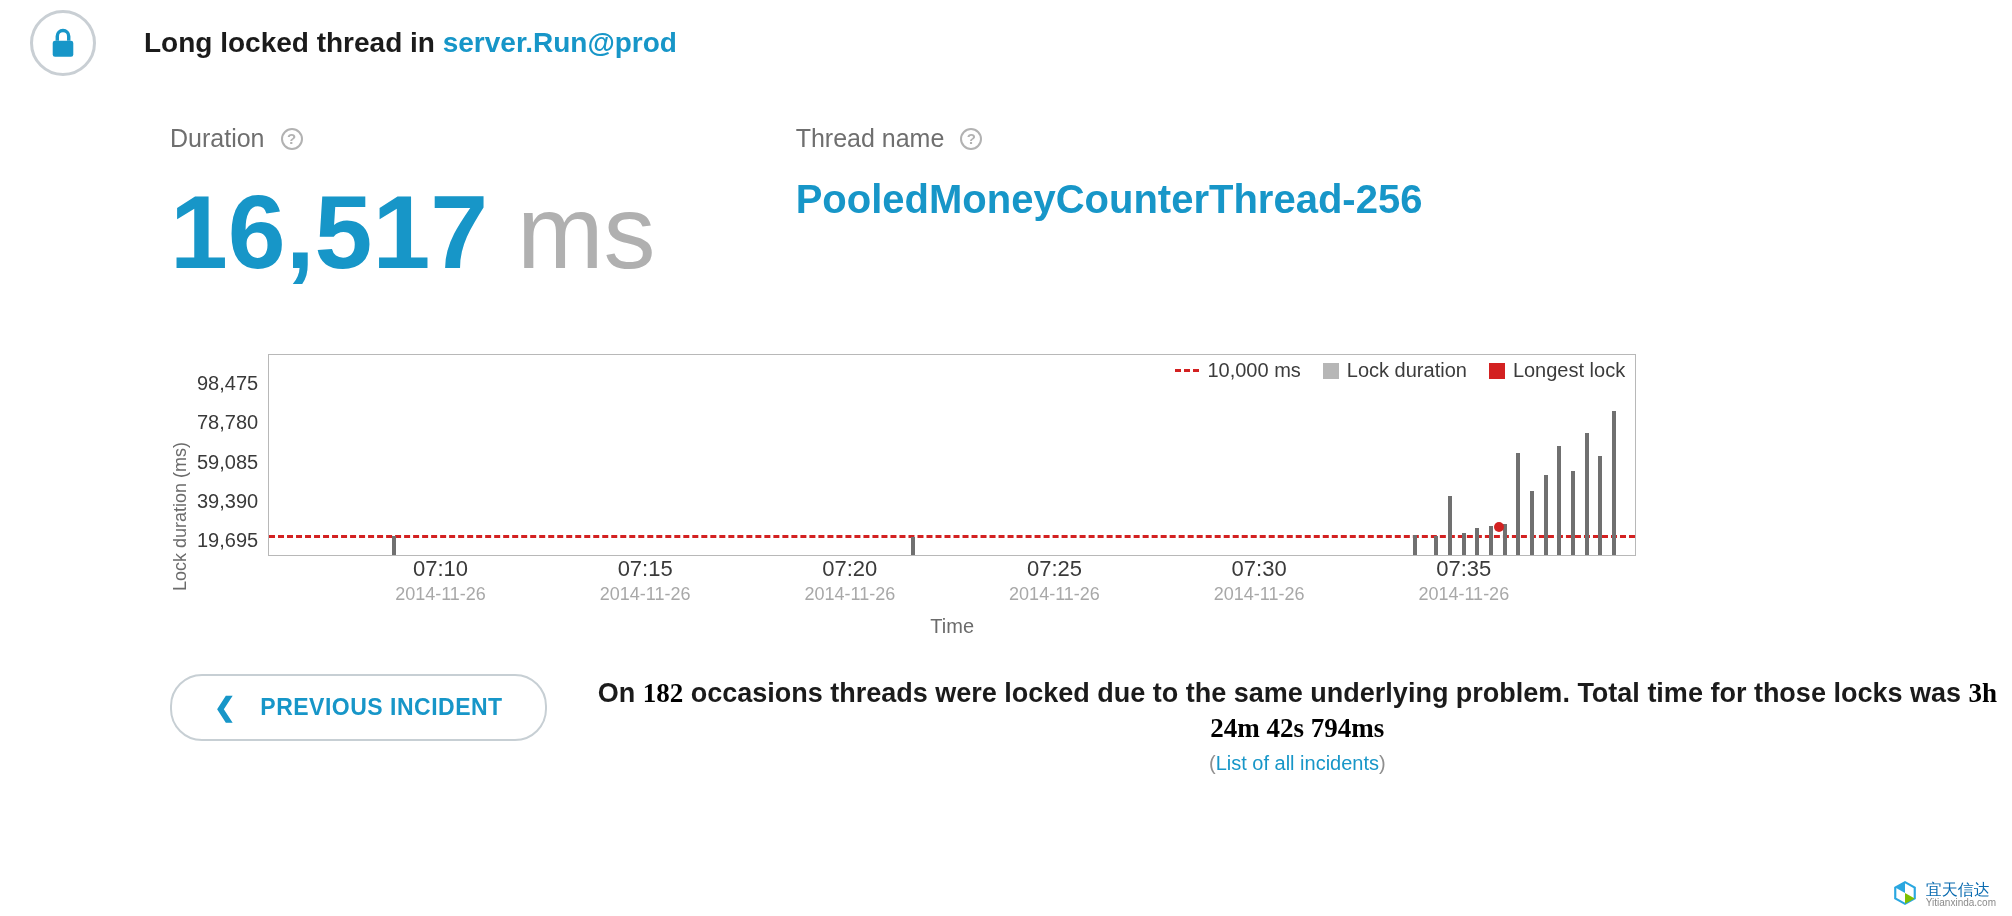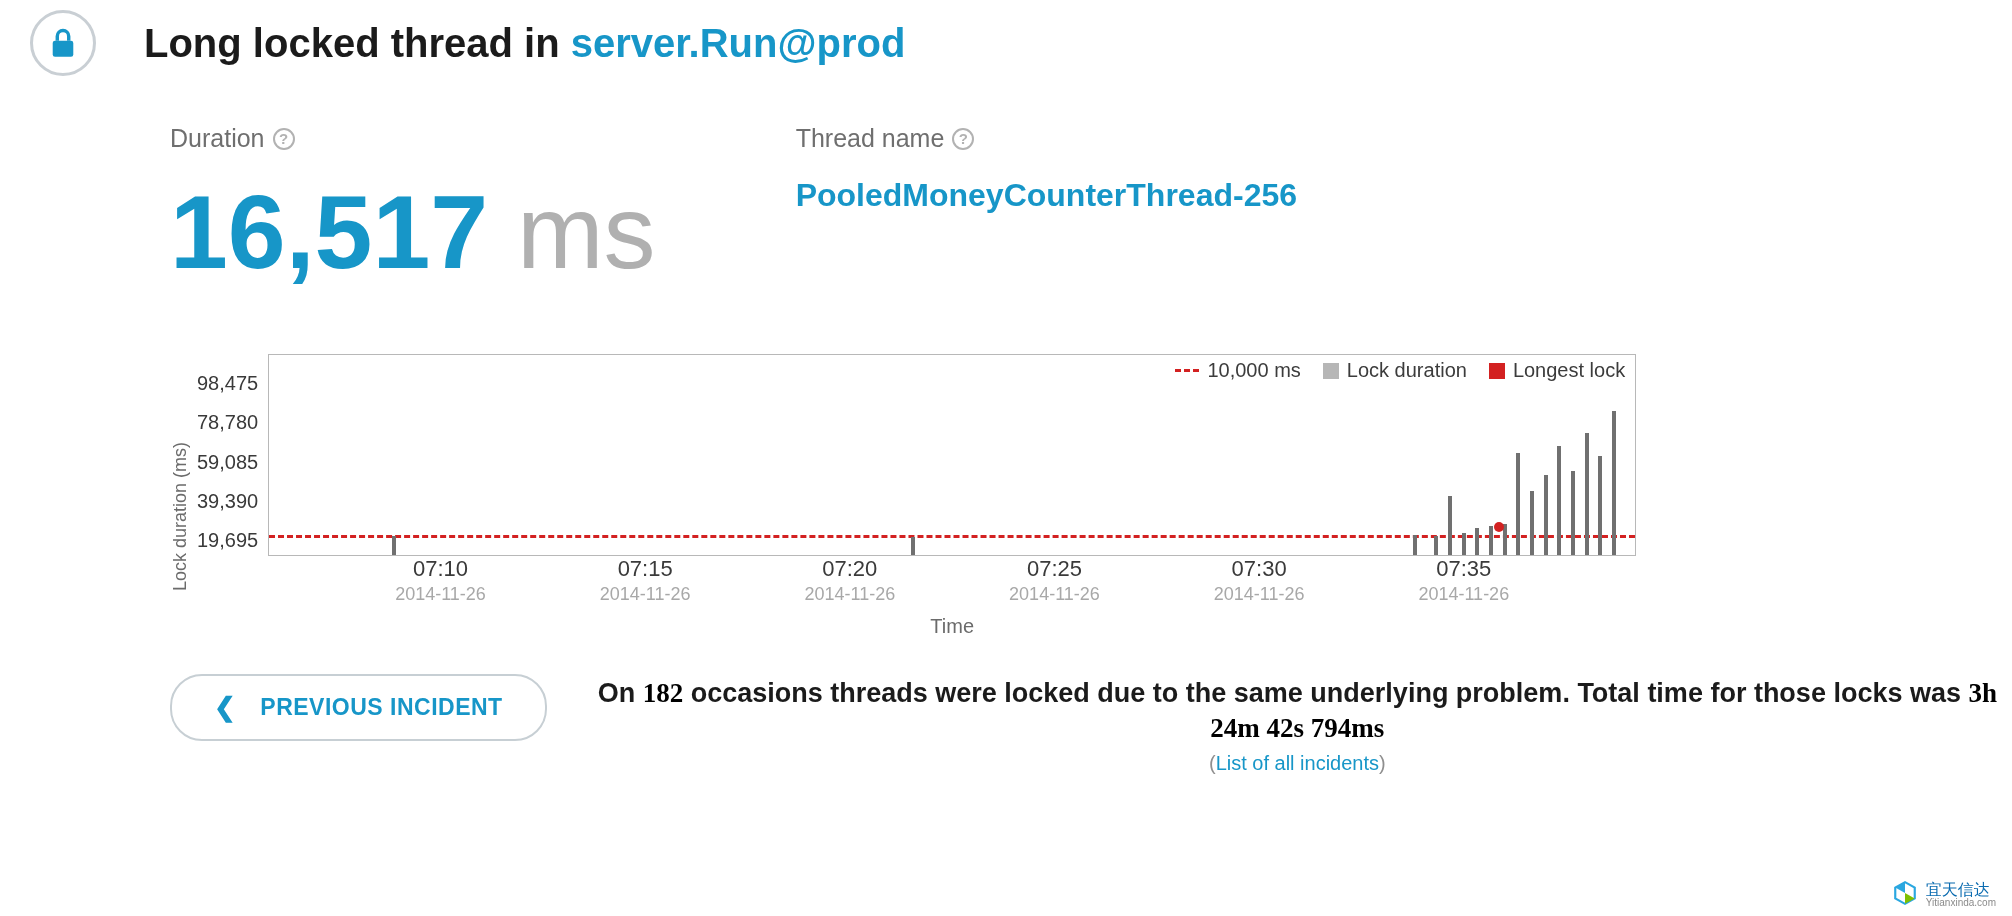--- a/index.html
+++ b/index.html
@@ -32,39 +32,39 @@
       border: 3px solid #c9cfd4;
       border-radius: 50%;
       display: flex;
       align-items: center;
       justify-content: center;
       flex-shrink: 0;
       background: #fff;
     }
     .lock-circle svg { width: 28px; height: 32px; }
     .title {
-      font-size: 40px;
+      font-size: 28px;
       font-weight: 700;
       color: #1b1b1b;
     }
     .title .link-part { color: #1796c8; }
     .content {
       margin-left: 140px;
     }
     .metrics-row {
       display: flex;
       gap: 140px;
       margin-bottom: 70px;
     }
     .metric-label {
       font-size: 25px;
       color: #6f6f6f;
       display: flex;
       align-items: center;
-      gap: 8px;
+      gap: 16px;
       margin-bottom: 4px;
     }
     .help-circle {
       display: inline-flex;
       width: 22px; height: 22px;
       border: 2px solid #b2b2b2;
       border-radius: 50%;
       align-items: center;
       justify-content: center;
       font-size: 15px;
@@ -77,21 +77,21 @@
       font-weight: 700;
       color: #1796c8;
       line-height: 1;
       margin-top: 27px;
     }
     .duration-value .unit {
       color: #b0b0b0;
       font-weight: 500;
     }
     .thread-name-value {
-      font-size: 32px;
+      font-size: 40px;
       font-weight: 700;
       color: #1796c8;
       margin-top: 24px;
     }
     .chart-wrapper {
       display: flex;
       margin-bottom: 36px;
     }
     .yaxis-label {
       writing-mode: vertical-rl;

